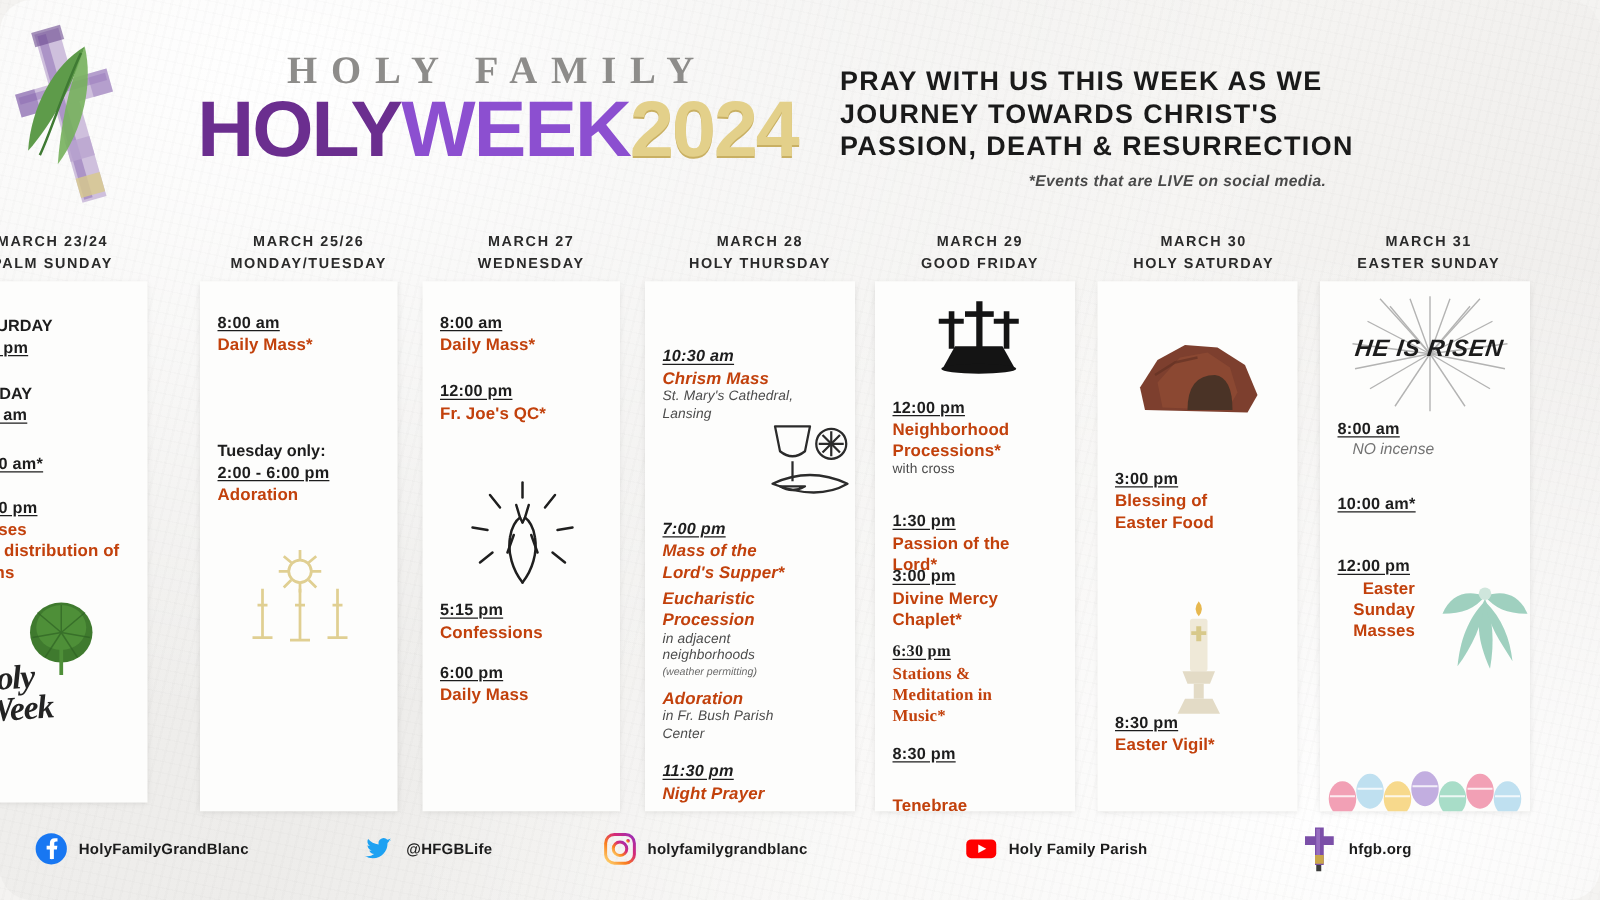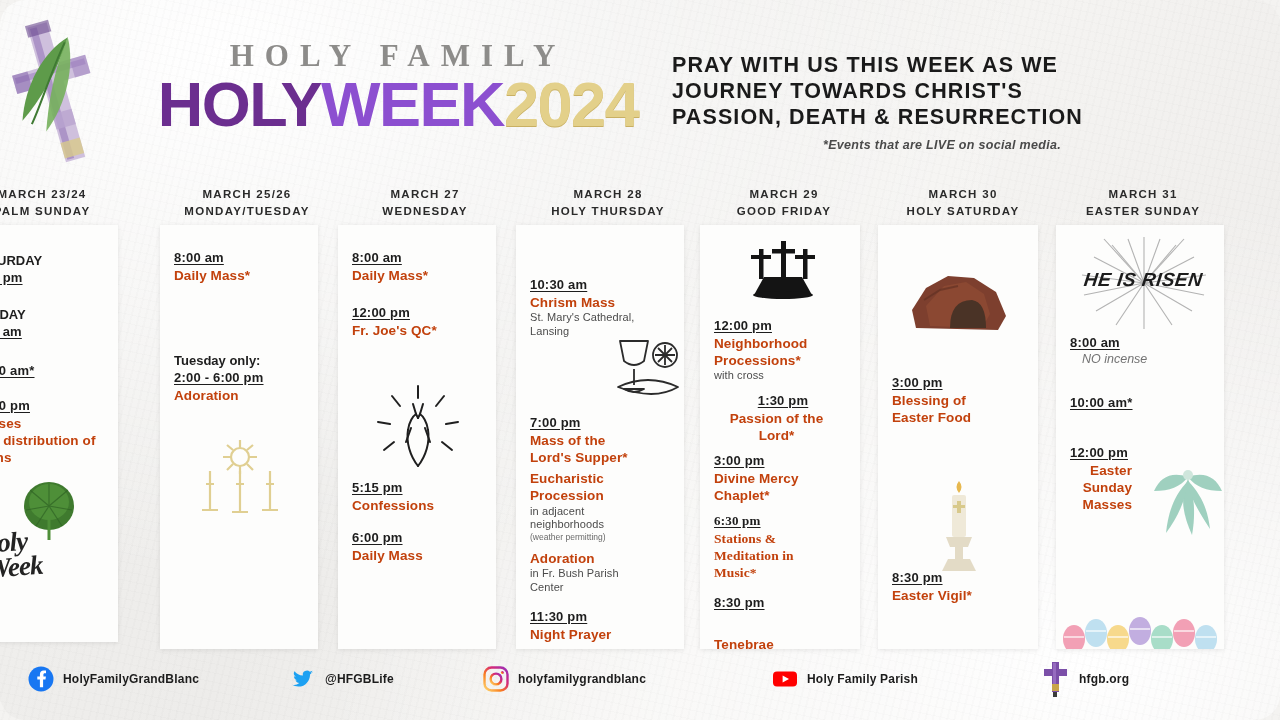--- a/index.html
+++ b/index.html
@@ -300,21 +300,21 @@
           <div class="t-time">5:15 pm</div>
           <div class="t-title">Confessions</div>
         </div>
         <div class="blk" style="top:305px;">
           <div class="t-time">6:00 pm</div>
           <div class="t-title">Daily Mass</div>
         </div>
       </div>
     </div>
 
-    <div class="card" style="left:516px; width:168px; top:3px; height:424px;">
+    <div class="card" style="left:516px; width:168px; top:3px; height:424px;font-style:italic;">
       <div class="card-inner">
         <div class="blk" style="top:52px;">
           <div class="t-time">10:30 am</div>
           <div class="t-title">Chrism Mass</div>
           <div class="t-sub" style="width:105px;">St. Mary's Cathedral, Lansing</div>
         </div>
 
         <svg class="art" style="left:92px; top:110px; width:78px; height:70px;" viewBox="0 0 78 70">
           <g stroke="#2b2b2b" stroke-width="1.8" fill="none" stroke-linejoin="round">
             <path d="M12 6 L40 6 L36 26 Q26 34 16 26 Z"></path>
@@ -357,21 +357,21 @@
           <rect x="11" y="18" width="20" height="4" fill="#141414"></rect>
           <rect x="63" y="12" width="4.5" height="30" fill="#141414"></rect>
           <rect x="55" y="18" width="20" height="4" fill="#141414"></rect>
           <ellipse cx="43" cy="58" rx="30" ry="4" fill="#141414"></ellipse>
         </svg>
         <div class="blk" style="top:93px;">
           <div class="t-time">12:00 pm</div>
           <div class="t-title" style="width:122px;">Neighborhood Processions*</div>
           <div class="t-sub">with cross</div>
         </div>
-        <div class="blk" style="top:168px;text-align:center;">
+        <div class="blk" style="top:184px;">
           <div class="t-time">1:30 pm</div>
           <div class="t-title" style="width:125px;">Passion of the Lord*</div>
         </div>
         <div class="blk" style="top:228px;">
           <div class="t-time">3:00 pm</div>
           <div class="t-title" style="width:125px;">Divine Mercy Chaplet*</div>
         </div>
         <div class="blk" style="top:288px;font-family:Liberation Serif, serif;">
           <div class="t-time">6:30 pm</div>
           <div class="t-title" style="width:122px;">Stations &amp; Meditation in Music*</div>

